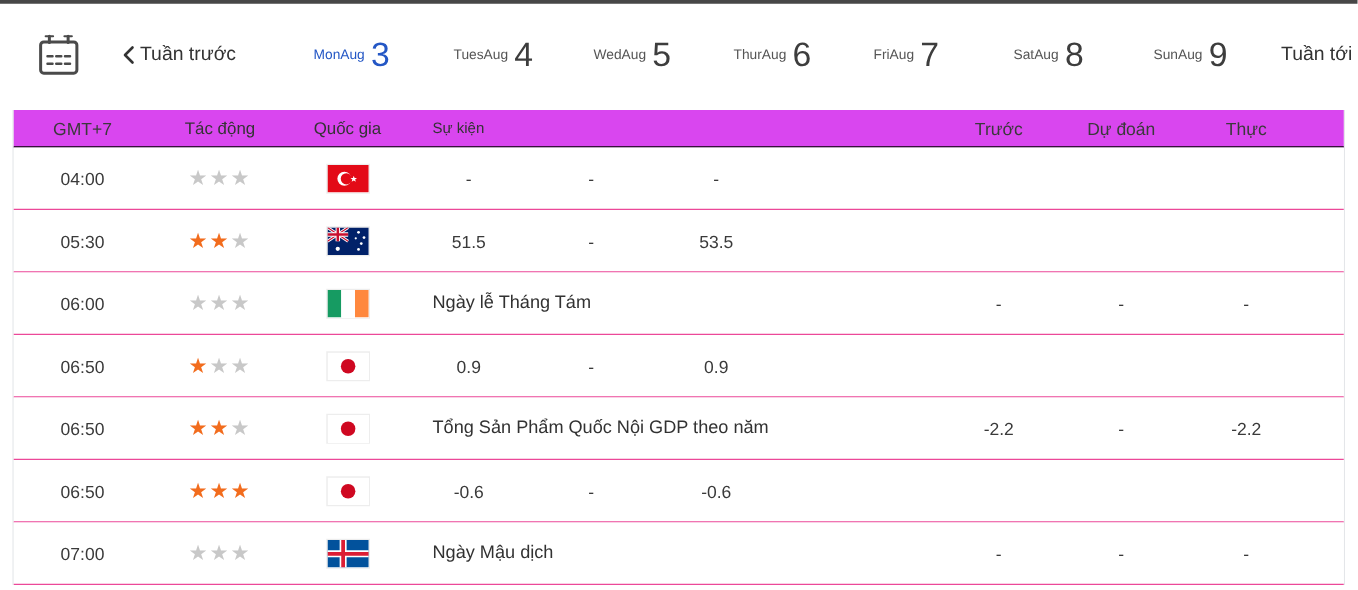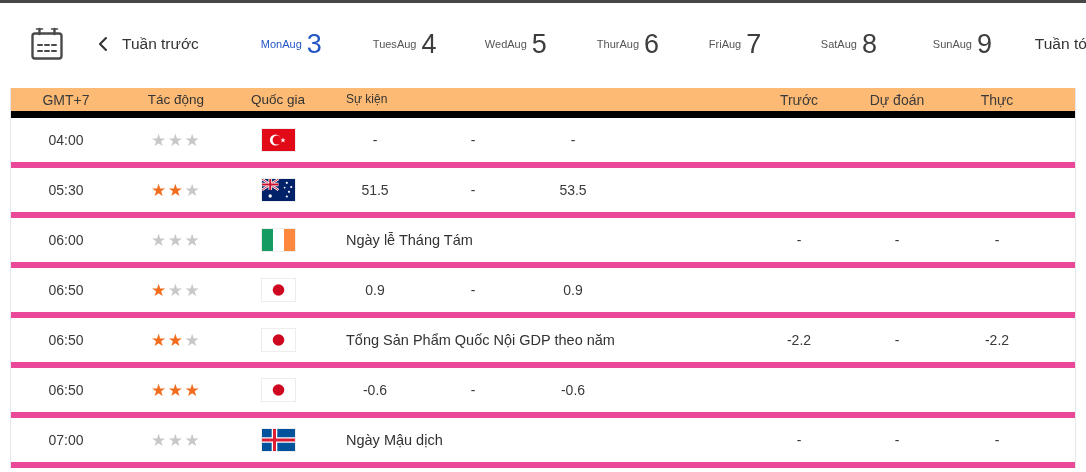--- a/index.html
+++ b/index.html
@@ -10,46 +10,46 @@
   }
   .top-strip { position:absolute; top:0; left:0; width:100%; height:3px; background:#474747; }
 
   
   .topbar {
     position:absolute; top:3px; left:0; width:100%; height:82px;
     display:flex; align-items:center; padding:0 28px;
   }
   .cal-btn { width:42px; height:42px; display:flex; align-items:center; justify-content:center; cursor:pointer; }
   .week-nav {
-    display:flex; align-items:center; gap:14px; cursor:pointer;
+    display:flex; align-items:center; gap:4px; cursor:pointer;
     font-size:15.5px; color:#333; white-space:nowrap;
   }
   .week-prev { margin-left:32px; }
   .week-next { margin-left:38px; }
   .days { display:flex; align-items:center; margin-left:14px; }
   .day {
     display:flex; align-items:center; gap:5px; cursor:pointer;
     padding:4px 0; margin-left:48px; min-width:64px;
   }
   .day .dm { display:flex; flex-direction:row; align-items:flex-start; line-height:1.15; font-size:11px; color:#555; }
   .day .num { font-size:27px; font-weight:400; color:#3d3d3d; line-height:1; }
   .day.selected .dm, .day.selected .num { color:#2457c5; }
 
   
   .table {
     position:absolute; top:88px; left:10px; width:1066px;
     border-left:1px solid #e4e6e9; border-right:1px solid #e4e6e9;
   }
   .thead {
-    display:flex; align-items:center; height:30px; background:#fdba74;
-    font-size:13.5px; color:#333; border-bottom:7px solid #000000;
+    display:flex; align-items:center; height:30px; background:#d946ef;
+    font-size:13.5px; color:#333; border-bottom:1px solid #000000;
   }
   .row {
     display:flex; align-items:center; min-height:50px;
-    border-bottom:6px solid #ec4899; background:#fff;
+    border-bottom:1px solid #ec4899; background:#fff;
   }
   .cell { flex-shrink:0; }
   .c-time  { width:110px; text-align:center; font-size:14px; color:#3a3a3a; }
   .c-imp   { width:110px; text-align:center; }
   .c-flag  { width:94px;  text-align:left; display:flex; align-items:center; justify-content:center; }
   .c-event { flex:1 1 auto; padding:8px 24px 8px 21px; font-size:14.5px; color:#323232; line-height:1.55; text-align:left; }
   .c-prev  { width:100px; text-align:center; font-size:14px; color:#3a3a3a; }
   .c-fore  { width:96px;  text-align:center; font-size:14px; color:#3a3a3a; }
   .c-act   { width:130px; text-align:center; font-size:14px; color:#3a3a3a; padding-right:26px; }
   .thead .c-event { padding-top:0; padding-bottom:0; font-size:12px; color:#333; }

